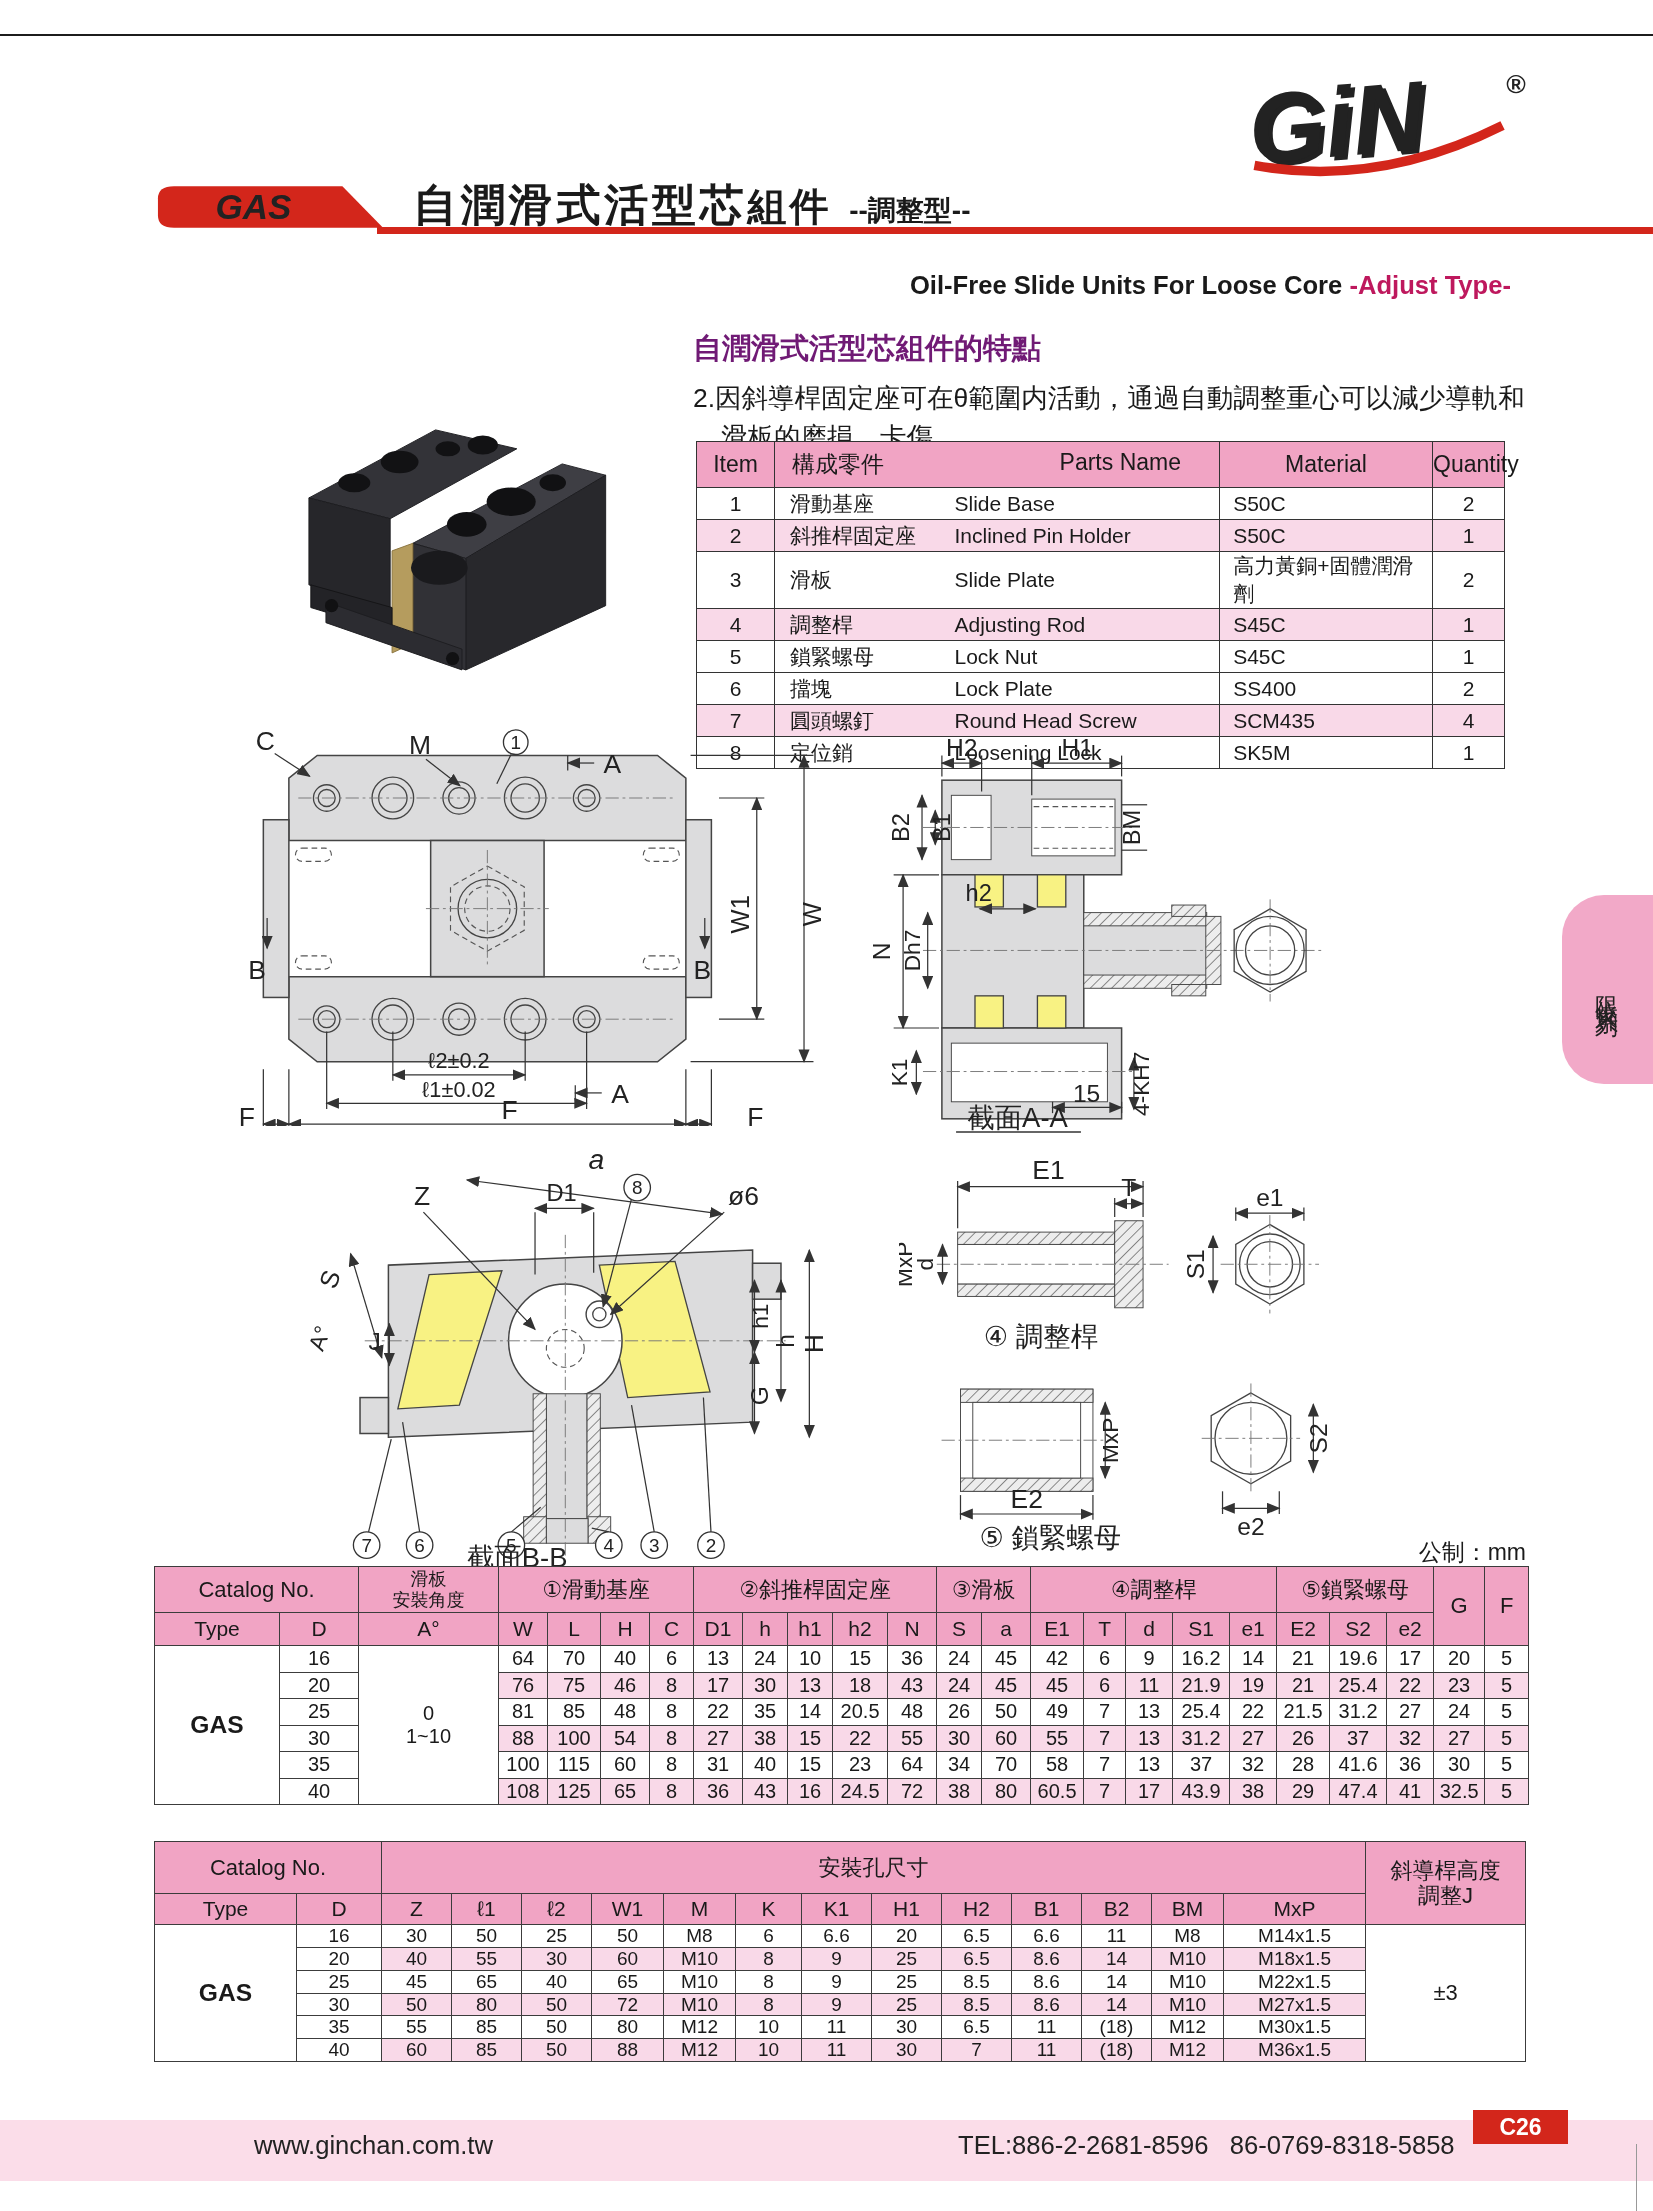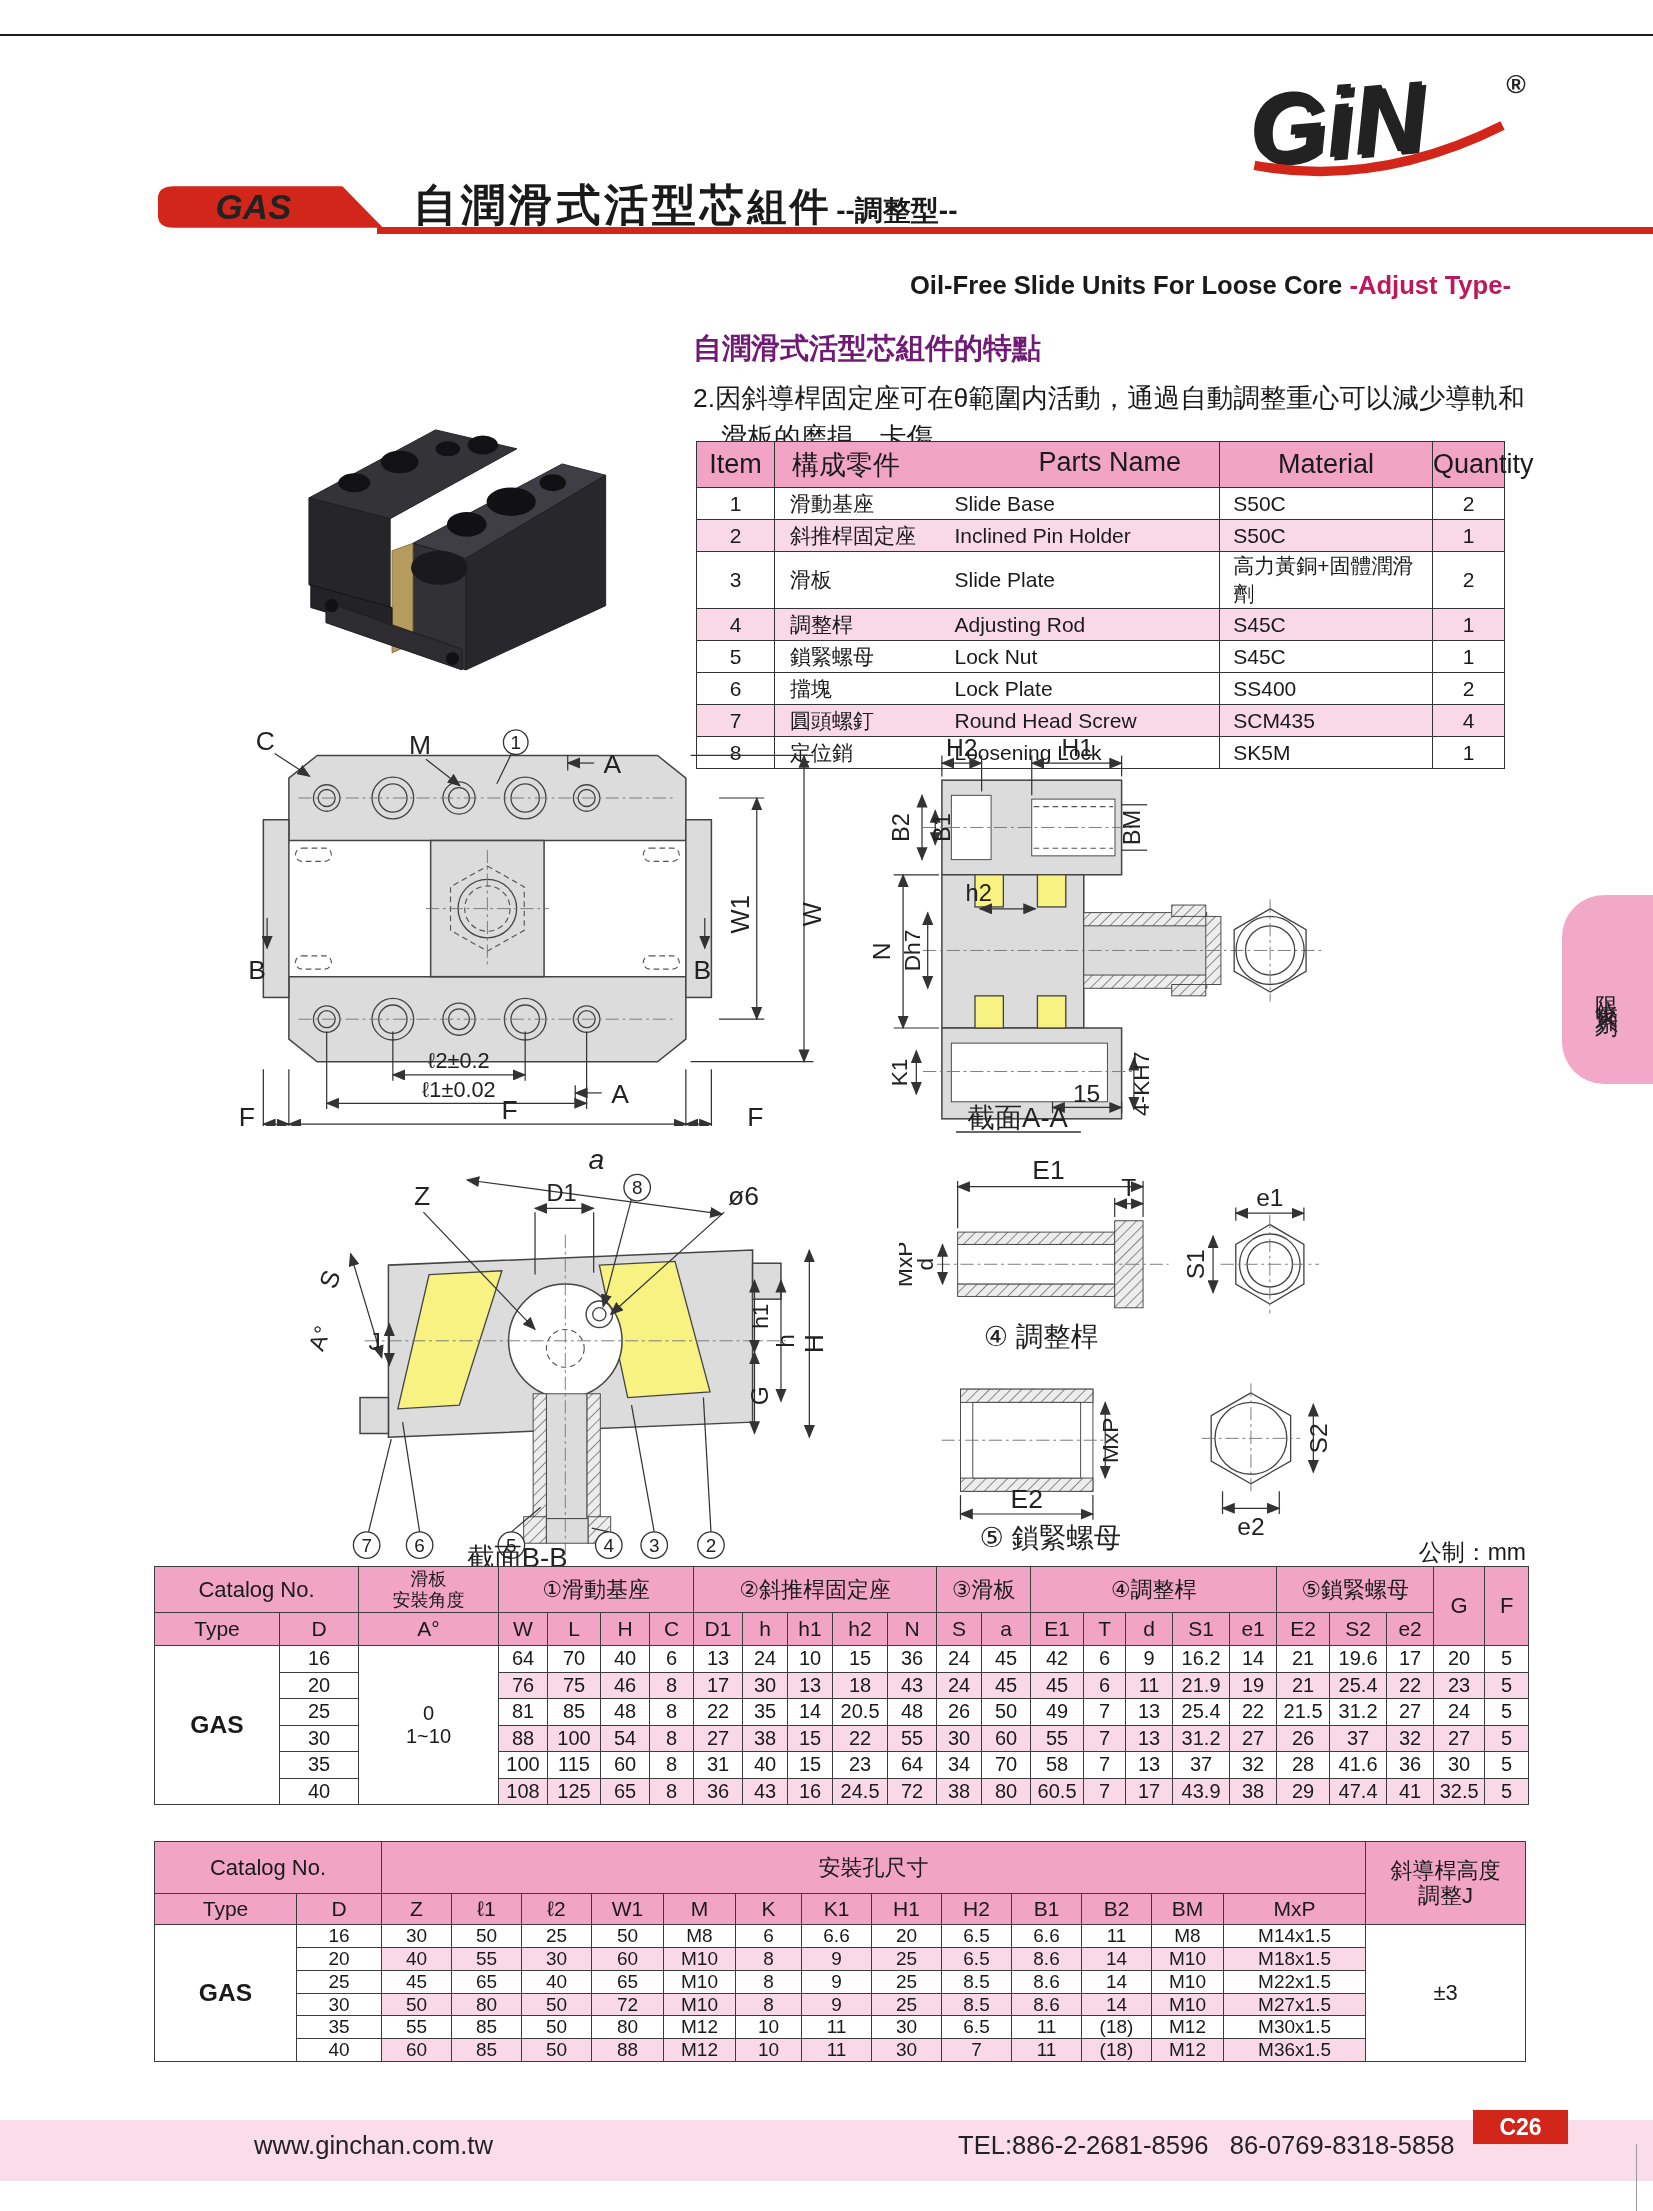--- a/index.html
+++ b/index.html
@@ -4,21 +4,21 @@
 <style>
   html,body{margin:0;padding:0;}
   body{width:1653px;height:2212px;position:relative;background:#fff;overflow:hidden;
        font-family:"Liberation Sans","DejaVu Sans",sans-serif;color:#1a1a1a;}
   .abs{position:absolute;}
   .toprule{left:0;right:0;top:34px;height:1.9px;background:#1c1c1c;}
   .redrule{left:377px;right:0;top:227px;height:6.6px;background:#D3261B;}
   .title-zh{left:413px;top:176px;display:flex;align-items:baseline;white-space:nowrap;}
   .title-zh .t1{font-size:44px;font-weight:bold;letter-spacing:3.8px;}
   .title-zh .t2{font-size:39px;font-weight:bold;letter-spacing:2.8px;}
-  .title-zh .t3{font-size:28px;font-weight:bold;margin-left:5px;text-align:right;}
+  .title-zh .t3{font-size:28px;font-weight:bold;margin-left:18px;text-align:right;}
   .subtitle{top:271px;right:142px;font-size:25.6px;white-space:nowrap;}
   .subtitle .b{font-weight:bold;}
   .subtitle .l{font-weight:bold;color:#be185d;margin-top:29px;}
   .features{left:693px;top:329px;width:844px;}
   .features .fh{color:#701a75;font-size:29px;font-weight:bold;margin-bottom:9.5px;}
   .features .fi{font-size:26.5px;line-height:1.5;padding-left:28px;text-indent:-28px;}
   .unit{left:0;top:1537px;width:1526px;text-align:right;font-size:23px;}
   table{border-collapse:collapse;table-layout:fixed;}
   .dtable{border:1.9px solid #3a3a3a;font-size:20px;}
   .dtable th,.dtable td{border:0.9px solid #3c3c3c;text-align:center;vertical-align:middle;
@@ -29,21 +29,21 @@
   #t1 tbody tr{height:26.5px;}
   #t2 thead tr.h1 th{height:51px;font-size:22px;}
   #t2 thead tr.h2 th{height:30px;font-size:21px;}
   #t2 tbody tr{height:21px;font-size:19px;}
   .striped tbody tr:nth-child(even) td{background:#F9D9E8;}
   .dtable td.ws{background:#fff !important;}
   .dtable td.type{font-weight:bold;font-size:24.6px;}
   .dtable td.jv{font-size:22px;}
   #pt{border:1.9px solid #333;font-size:21px;}
   #pt th,#pt td{border:0.9px solid #333;text-align:center;vertical-align:middle;padding:0;}
-  #pt thead th{background:#F1A4C4;height:45px;font-weight:normal;font-size:27px;}
+  #pt thead th{background:#F1A4C4;height:45px;font-weight:normal;font-size:23px;}
   #pt tbody tr{height:32px;}
   #pt td.zh{text-align:left;padding-left:15px;border-right:none;}
   #pt td.en{text-align:left;border-left:none;}
   #pt td.mat{text-align:left;padding-left:13.2px;}
   #pt tr.pk td{background:#F9D9E8;}
   #pt .nmcell{display:flex;justify-content:space-between;padding:0 38px 0 17px;}
   .qt{font-size:16px;}
   .sidetab{right:0;top:895px;width:91px;height:189px;background:#F2A9C8;
       border-radius:42px 0 0 42px;display:flex;align-items:center;justify-content:center;}
   .sidetab span{writing-mode:vertical-rl;text-orientation:upright;font-size:23px;

